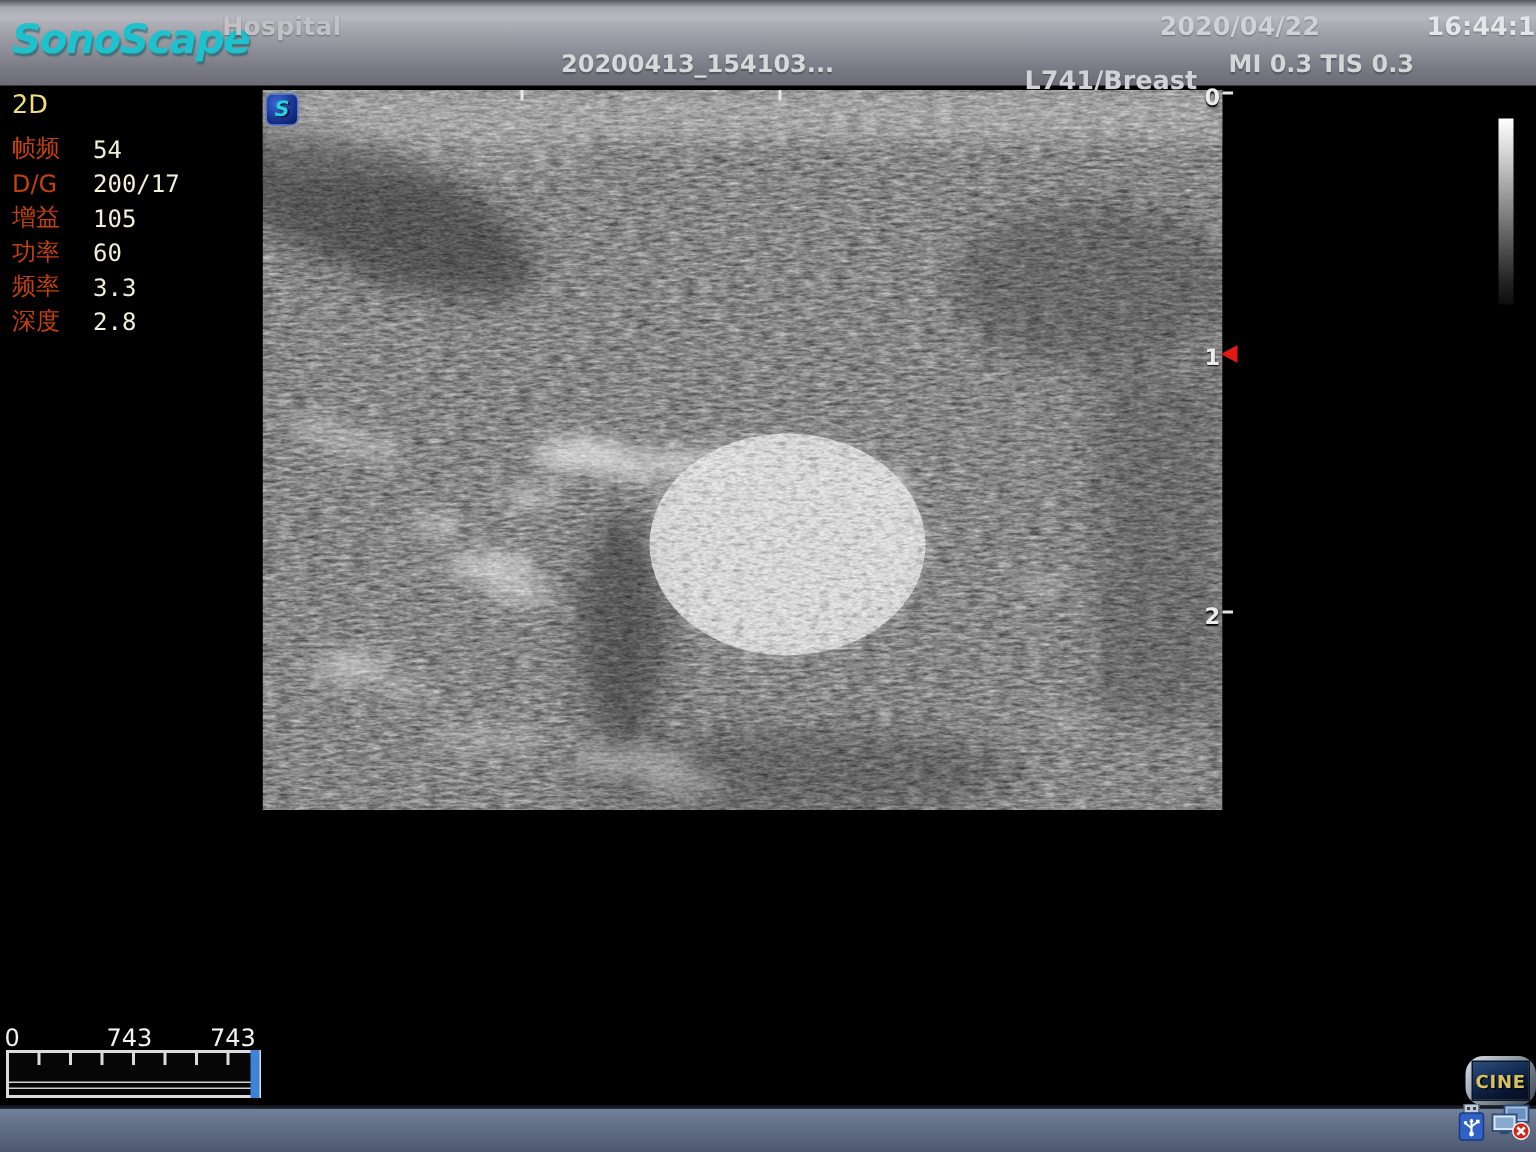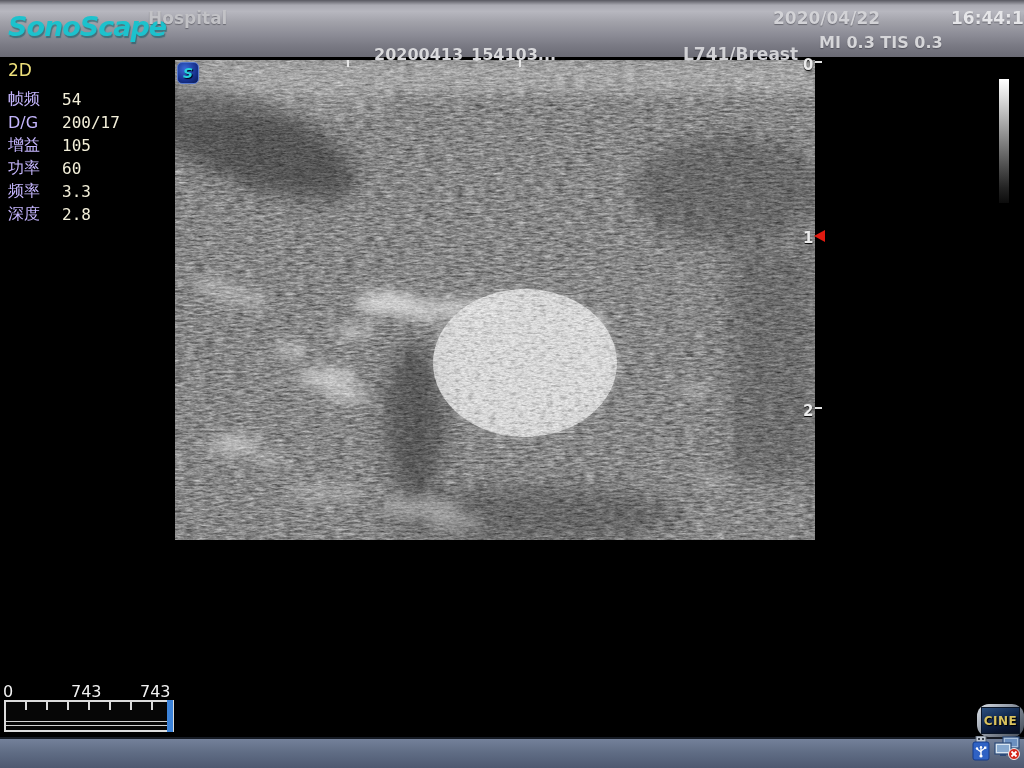--- a/index.html
+++ b/index.html
@@ -16,27 +16,27 @@
   }
   .tb-text{position:absolute;font-weight:bold;text-shadow:0 1px 1px rgba(40,40,48,.45);white-space:nowrap;}
   .logo{
     position:absolute;left:8px;top:11px;font-size:27px;font-weight:bold;font-style:italic;
     color:#1cc2cd;letter-spacing:-1px;text-shadow:1px 2px 1px rgba(10,90,100,.55);
   }
   .hospital{left:148px;top:8px;font-size:17px;color:#c2c2c6;}
   .probe{left:683px;top:8px;font-size:17px;color:#d2d2d6;margin-top:36px;}
   .date{left:773px;top:8px;font-size:17px;color:#d2d2d6;}
   .time{left:951px;top:8px;font-size:17px;color:#e6e6e9;}
-  .examid{left:374px;top:33px;font-size:16px;color:#d9d9dc;margin-top:12px;}
+  .examid{left:374px;top:33px;font-size:16px;color:#d9d9dc;}
   .mitis{left:819px;top:33px;font-size:16px;color:#d6d6d9;}
   
   .params{position:absolute;left:8px;top:60px;}
   .mode{font-size:17px;color:#eedf7a;margin-bottom:8px;}
   .prow{display:flex;height:23px;align-items:center;font-size:16px;}
-  .plabel{width:54px;color:#c4b5fd;}
+  .plabel{width:54px;color:#c2410c;}
   .pvalue{color:#f3efd9;font-family:"DejaVu Sans Mono","Liberation Mono",monospace;}
   
   .usimage{position:absolute;left:175px;top:60px;width:640px;height:480px;background:#000;overflow:hidden;}
   .badge{
     position:absolute;left:2px;top:2px;width:20px;height:20px;border-radius:5px;
     background:radial-gradient(circle at 35% 30%,#3c6ad8 0%,#17318e 60%,#0a1950 100%);
     border:1px solid #5577cc;color:#27d0dd;font-size:14px;font-weight:bold;font-style:italic;
     display:flex;align-items:center;justify-content:center;text-shadow:1px 1px 1px #001;
   }
   

